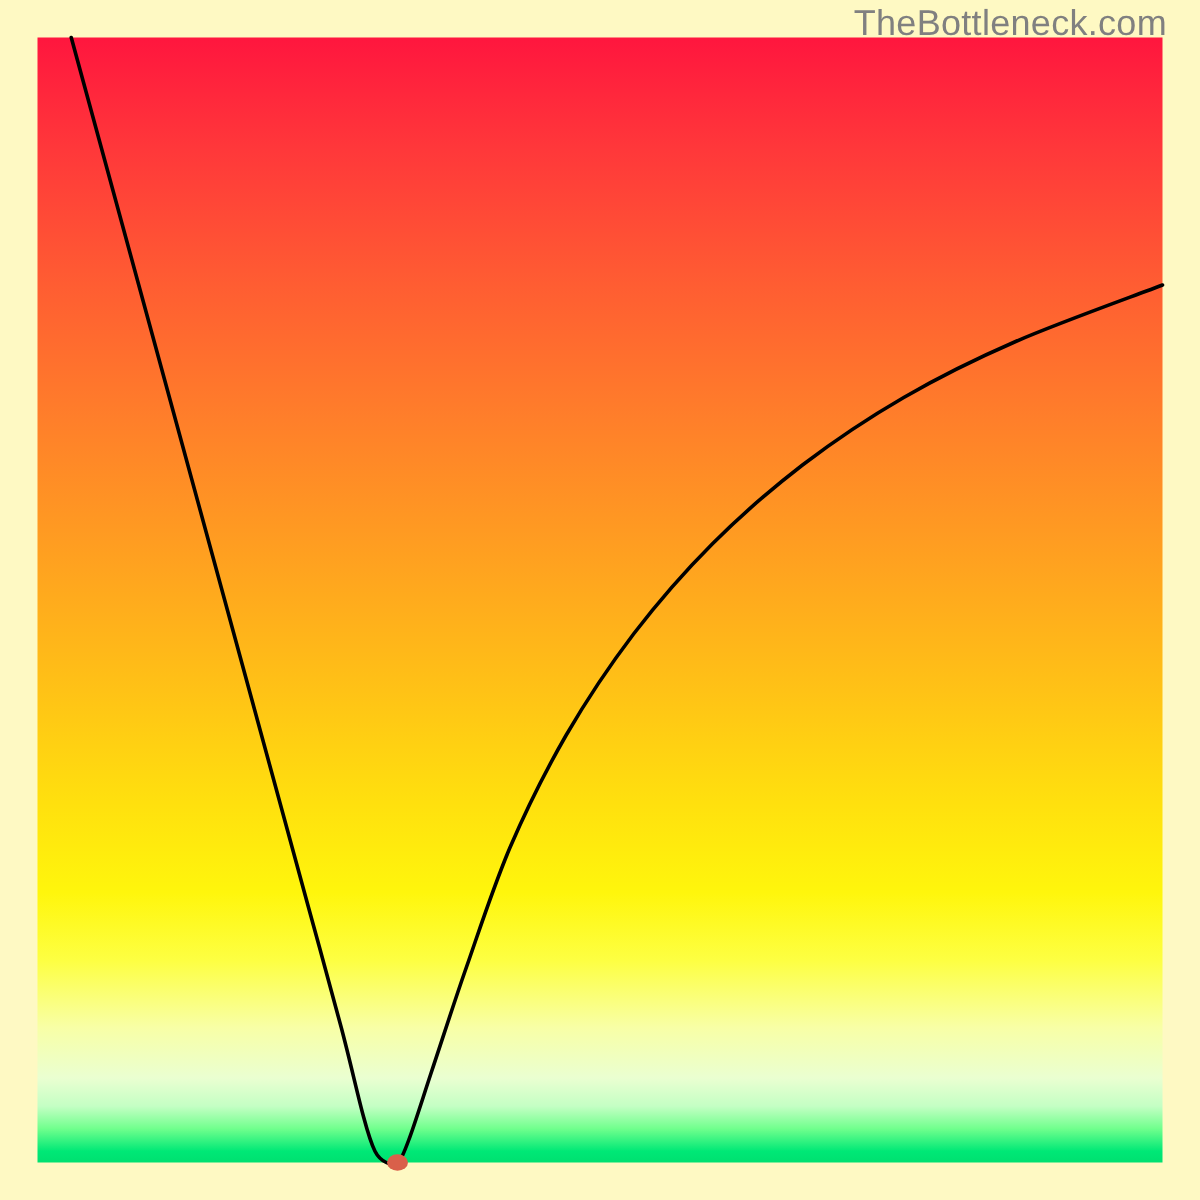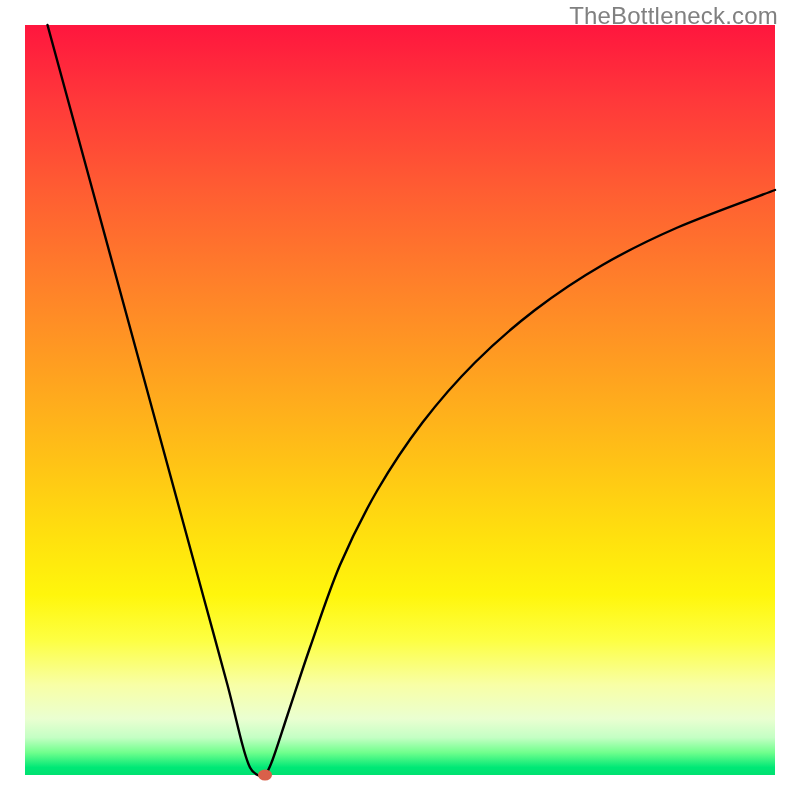--- a/index.html
+++ b/index.html
@@ -1,21 +1,21 @@
 <!DOCTYPE html>
 <html><head>
 <meta charset="utf-8">
 <style>
   * { margin: 0; padding: 0; box-sizing: border-box; }
   html, body { width: 800px; height: 800px; overflow: hidden; background: #000; }
   .frame {
     position: relative;
     width: 800px;
     height: 800px;
-    background: #ffffff;
+    background: #fef9c3;
   }
   .watermark {
     position: absolute;
     top: 2px;
     right: 22px;
     font-family: Arial, Helvetica, sans-serif;
     font-size: 24px;
     color: #808080;
     font-weight: 400;
     letter-spacing: 0.2px;

